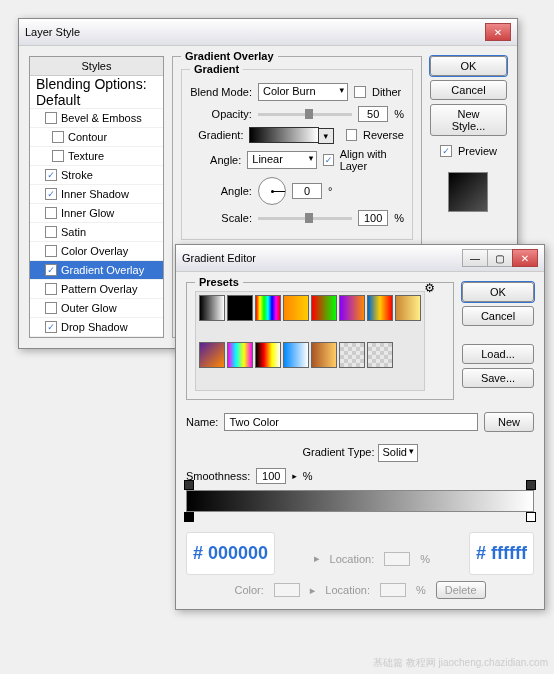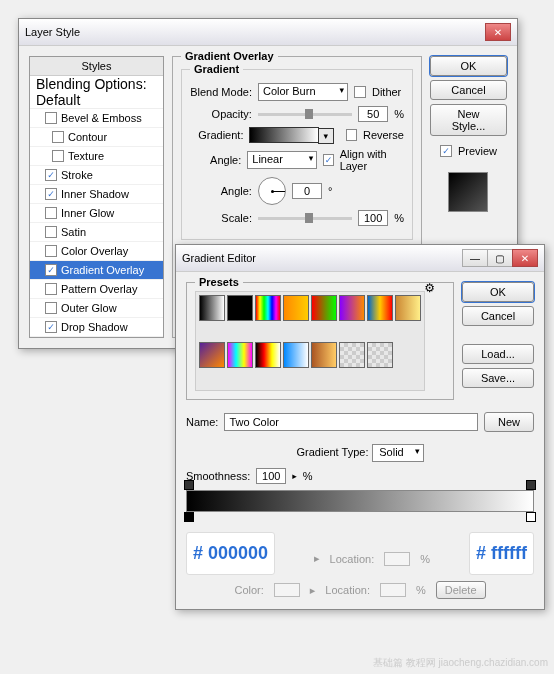--- a/index.html
+++ b/index.html
@@ -235,21 +235,21 @@
         <div class="btn">Save...</div>
       </div>
     </div>
     <div class="name-row">
       <span>Name:</span>
       <input value="Two Color" style="">
       <div class="btn" style="width:50px">New</div>
     </div>
     <div class="gtype-row">
       <span>Gradient Type:</span>
-      <span class="sel" style="display:inline-block;width:52px">Solid</span>
+      <span class="sel" style="display:inline-block;width:40px">Solid</span>
     </div>
     <div class="ge-slider-row">
       <span>Smoothness:</span>
       <span class="num">100</span>
       <span style="font-size:9px">▸</span>
       <span>%</span>
     </div>
     <div class="grad-edit">
       <div class="stop tl"></div>
       <div class="stop tr"></div>

